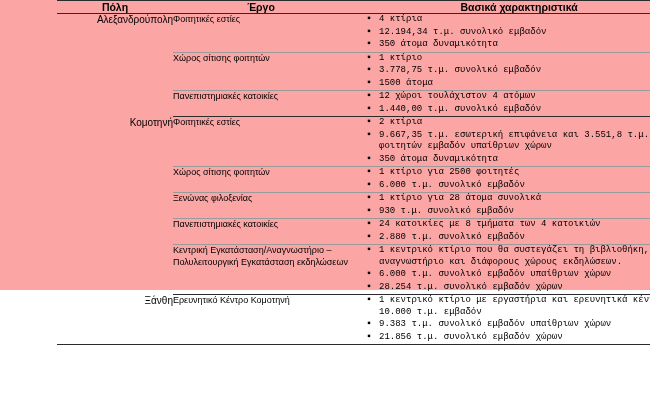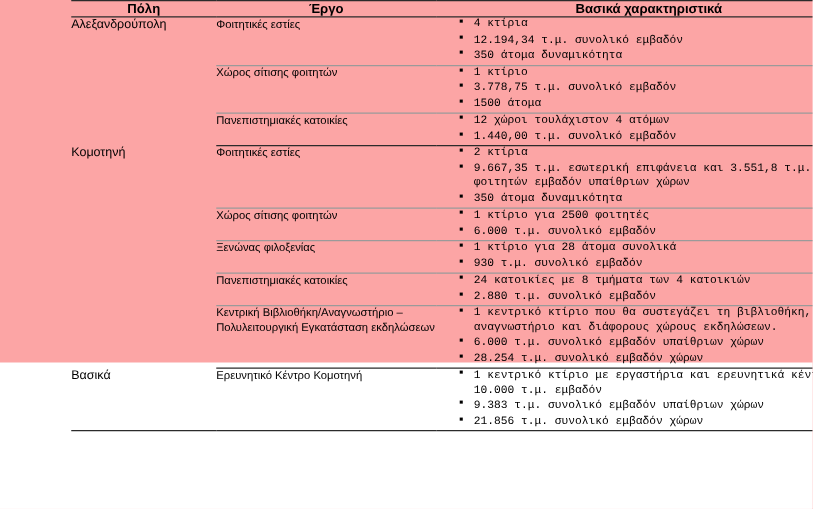--- a/index.html
+++ b/index.html
@@ -42,21 +42,21 @@
     padding: 2px 0 4px 0;
     border-bottom: 1.6px solid #2b2b2b;
     border-top: 1.6px solid #2b2b2b;
   }
   .col-city   { width: 116px; }
   .col-proj   { width: 176px; }
   .col-feat   { width: 340px; }
 
   td.city {
     font-size: 10px;
-    text-align: left;
+    text-align: right;
     vertical-align: middle;
     border-bottom: 1.4px solid #2b2b2b;
     padding: 2px 2px;
   }
   td.city.nb { border-bottom: none; }
 
   td.proj {
     font-size: 9px;
     padding: 5px 8px 5px 10px;
     border-bottom: 0.8px solid #9a9a9a;
@@ -191,32 +191,32 @@
       <tr>
         <td class="proj">Πανεπιστημιακές κατοικίες</td>
         <td class="feat">
           <ul class="bullets">
             <li>24 κατοικίες με 8 τμήματα των 4 κατοικιών</li>
             <li>2.880 τ.μ. συνολικό εμβαδόν</li>
           </ul>
         </td>
       </tr>
       <tr class="group-end">
-        <td class="proj">Κεντρική Βιβλιοθήκη/Αναγνωστήριο – Πολυλειτουργική Εγκατάσταση εκδηλώσεων</td>
+        <td class="proj">Κεντρική Εγκατάσταση/Αναγνωστήριο – Πολυλειτουργική Εγκατάσταση εκδηλώσεων</td>
         <td class="feat">
           <ul class="bullets">
             <li>1 κεντρικό κτίριο που θα συστεγάζει τη βιβλιοθήκη, αναγνωστήριο και διάφορους χώρους εκδηλώσεων.</li>
             <li>6.000 τ.μ. συνολικό εμβαδόν υπαίθριων χώρων</li>
             <li>28.254 τ.μ. συνολικό εμβαδόν χώρων</li>
           </ul>
         </td>
       </tr>
 
       <tr class="last-row">
-        <td class="city">Βασικά</td>
+        <td class="city">Ξάνθη</td>
         <td class="proj">Ερευνητικό Κέντρο Κομοτηνή</td>
         <td class="feat">
           <ul class="bullets">
             <li>1 κεντρικό κτίριο με εργαστήρια και ερευνητικά κέντρα 10.000 τ.μ. εμβαδόν</li>
             <li>9.383 τ.μ. συνολικό εμβαδόν υπαίθριων χώρων</li>
             <li>21.856 τ.μ. συνολικό εμβαδόν χώρων</li>
           </ul>
         </td>
       </tr>
     </tbody>

